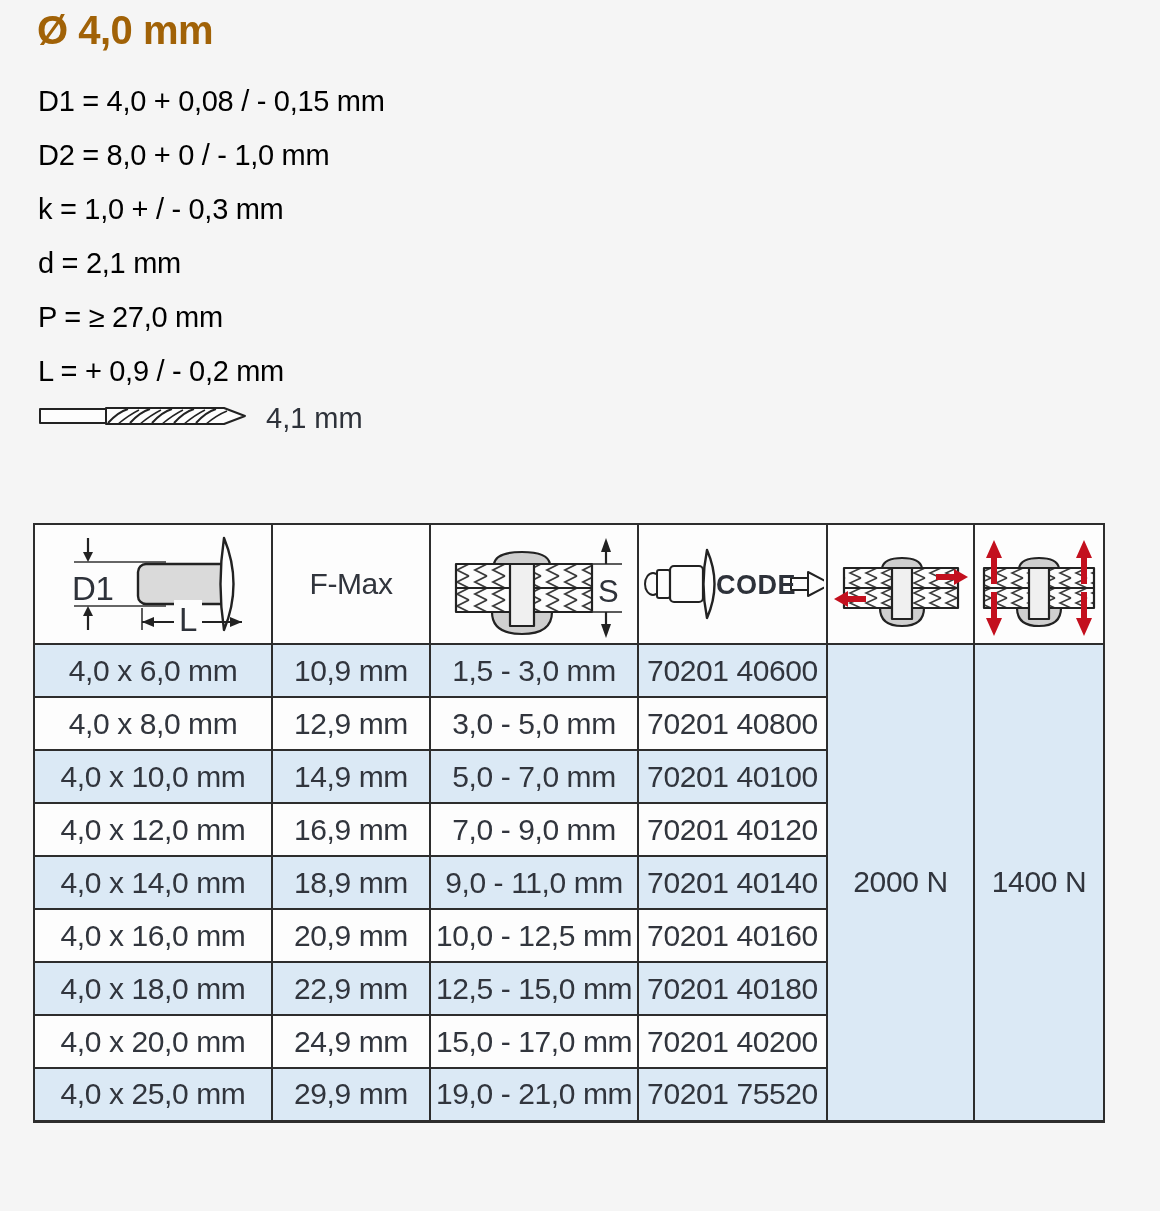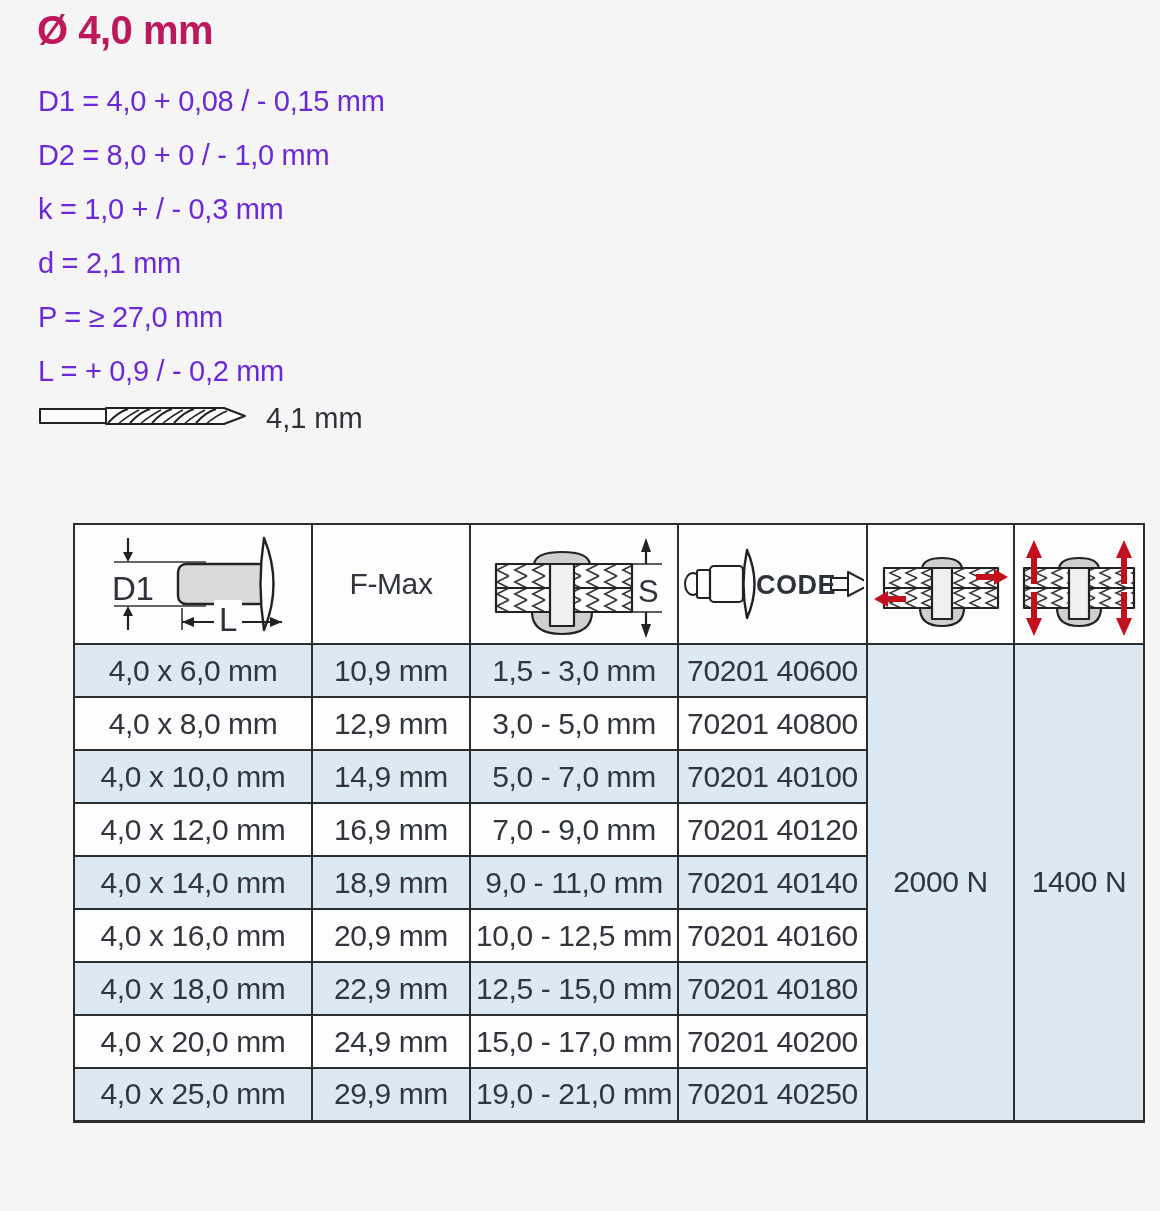--- a/index.html
+++ b/index.html
@@ -5,43 +5,43 @@
   * { margin:0; padding:0; box-sizing:border-box; }
   html,body { background:#e9e9e9; }
   .page {
     position:relative; width:1160px; height:1211px;
     background:#f5f5f5; overflow:hidden;
     font-family:"Liberation Sans", sans-serif;
     color:#2c3038;
   }
   .page-title{
     position:absolute; left:37px; top:8px;
-    font-size:40px; font-weight:bold; color:#be185d; letter-spacing:-0.5px;
+    font-size:40px; font-weight:bold; color:#a16207; letter-spacing:-0.5px;
   }
   .spec-list{ position:absolute; left:38px; top:74px; }
   .spec-line{
-    height:54px; line-height:54px; font-size:29px; color:#6d28d9; letter-spacing:-0.3px;
+    height:54px; line-height:54px; font-size:29px; color:#000000; letter-spacing:-0.3px;
     white-space:nowrap;
   }
   .drill-row{
     position:absolute; left:38px; top:396px;
     display:flex; align-items:center; gap:16px;justify-content:space-between;
   }
   .drill-size{ font-size:29px; color:#2e323a; }
 
   table.rivet-table{
     position:absolute; left:33px; top:523px;
     width:1070px; table-layout:fixed; border-collapse:collapse;
     background:#fdfdfd;
   }
   .rivet-table td{
     border:2px solid #2d2d2d; text-align:center; vertical-align:middle;
     font-size:30px; color:#31353d; letter-spacing:-0.4px; padding:0;
   }
-  .rivet-table{ border:2px solid #2d2d2d; border-bottom-width:3px;margin-left:40px; }
+  .rivet-table{ border:2px solid #2d2d2d; border-bottom-width:3px; }
   .rivet-table thead td{ height:120px; background:#fdfdfd; }
   .rivet-table tbody td{ height:53px; }
   .rivet-table tbody tr:nth-child(odd) td{ background:#dbe9f5; }
   .rivet-table tbody tr:nth-child(even) td{ background:#fdfdfd; }
   .rivet-table td.span-cell{ background:#dbe9f5 !important; }
   .hdr-fmax{ font-size:33px; color:#2c3038; letter-spacing:-0.3px; }
   .icon-cell svg{ display:block; margin:0 auto; }
   svg .ink{ stroke:#222; stroke-linejoin:round; }
   svg text{ font-family:"Liberation Sans", sans-serif; fill:#2e323a; }
 </style>
@@ -245,18 +245,18 @@
       <tr>
         <td>4,0 x 20,0 mm</td>
         <td>24,9 mm</td>
         <td>15,0 - 17,0 mm</td>
         <td>70201 40200</td>
       </tr>
       <tr>
         <td>4,0 x 25,0 mm</td>
         <td>29,9 mm</td>
         <td>19,0 - 21,0 mm</td>
-        <td>70201 40250</td>
+        <td>70201 75520</td>
       </tr>
     </tbody>
   </table>
 
 </div>
 
 </body></html>

